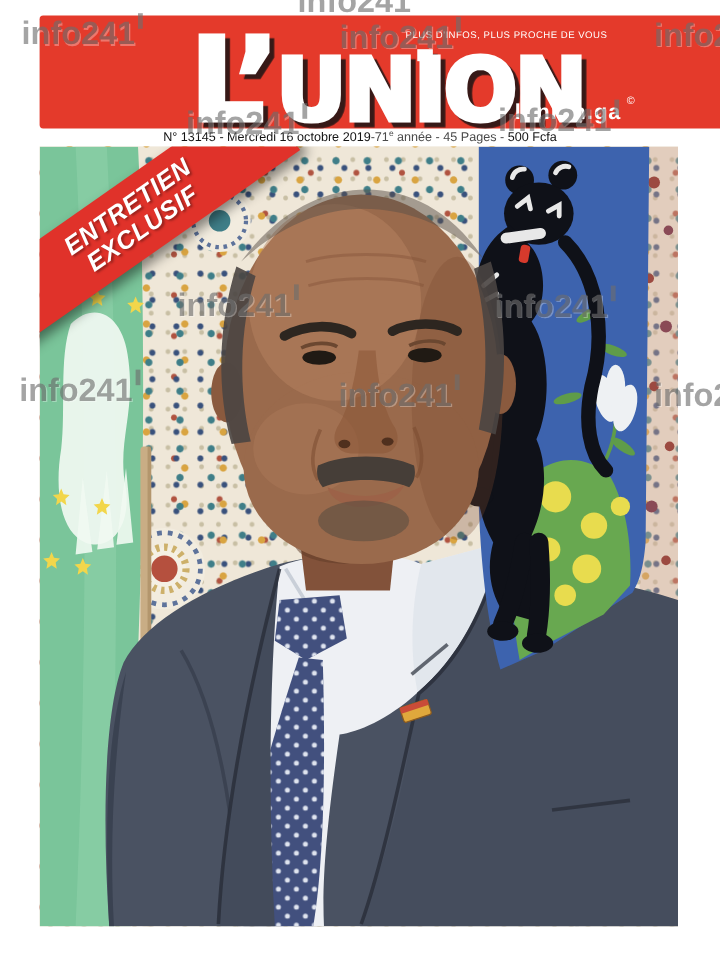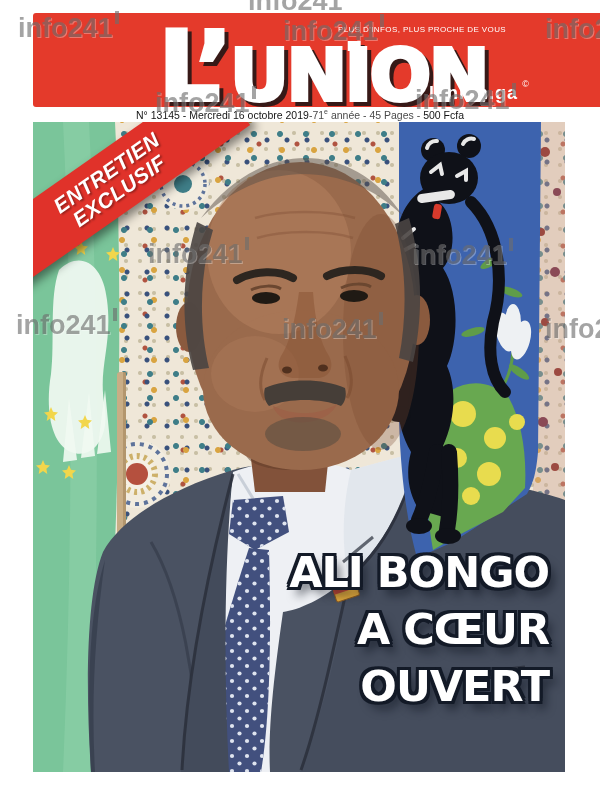--- a/index.html
+++ b/index.html
@@ -250,25 +250,20 @@
           <ellipse cx="270" cy="312" rx="38" ry="17" fill="#564a40" opacity="0.55"></ellipse>
         </g>
       </g>
     </svg>
 
     <div class="ribbon">
       <span>ENTRETIEN</span>
       <span>EXCLUSIF</span>
     </div>
 
-    <div class="headline">
-      <div>ALI BONGO</div>
-      <div>A CŒUR</div>
-      <div>OUVERT</div>
-    </div>
   </div>
 
   <div class="wm" style="left:248px;top:-14px"><span>info241</span></div>
   <div class="wm" style="left:18px;top:13px"><span>info241</span><i class="wmf"></i></div>
   <div class="wm" style="left:283px;top:16px"><span>info241</span><i class="wmf"></i></div>
   <div class="wm" style="left:545px;top:14px"><span>info241</span></div>
   <div class="wm" style="left:155px;top:88px"><span>info241</span><i class="wmf"></i></div>
   <div class="wm" style="left:415px;top:85px"><span>info241</span><i class="wmf"></i></div>
   <div class="wm" style="left:148px;top:239px"><span>info241</span><i class="wmf"></i></div>
   <div class="wm" style="left:412px;top:240px"><span>info241</span><i class="wmf"></i></div>

